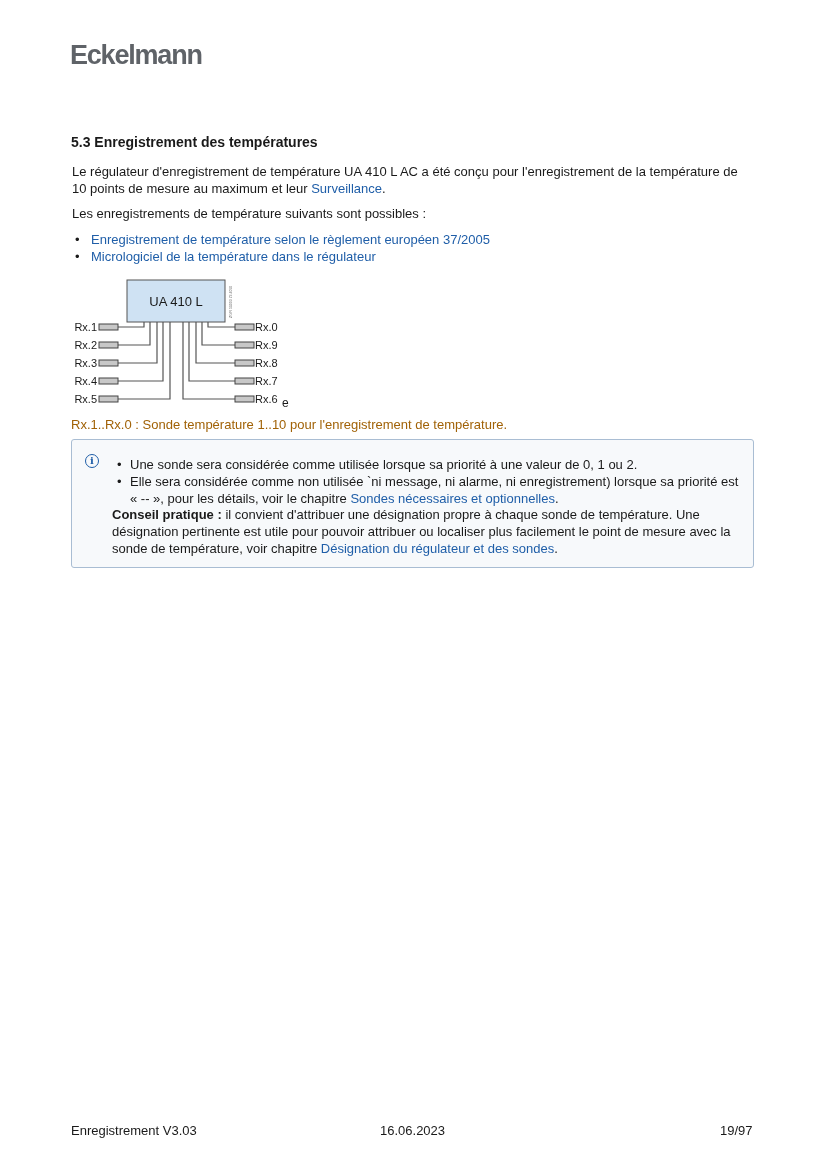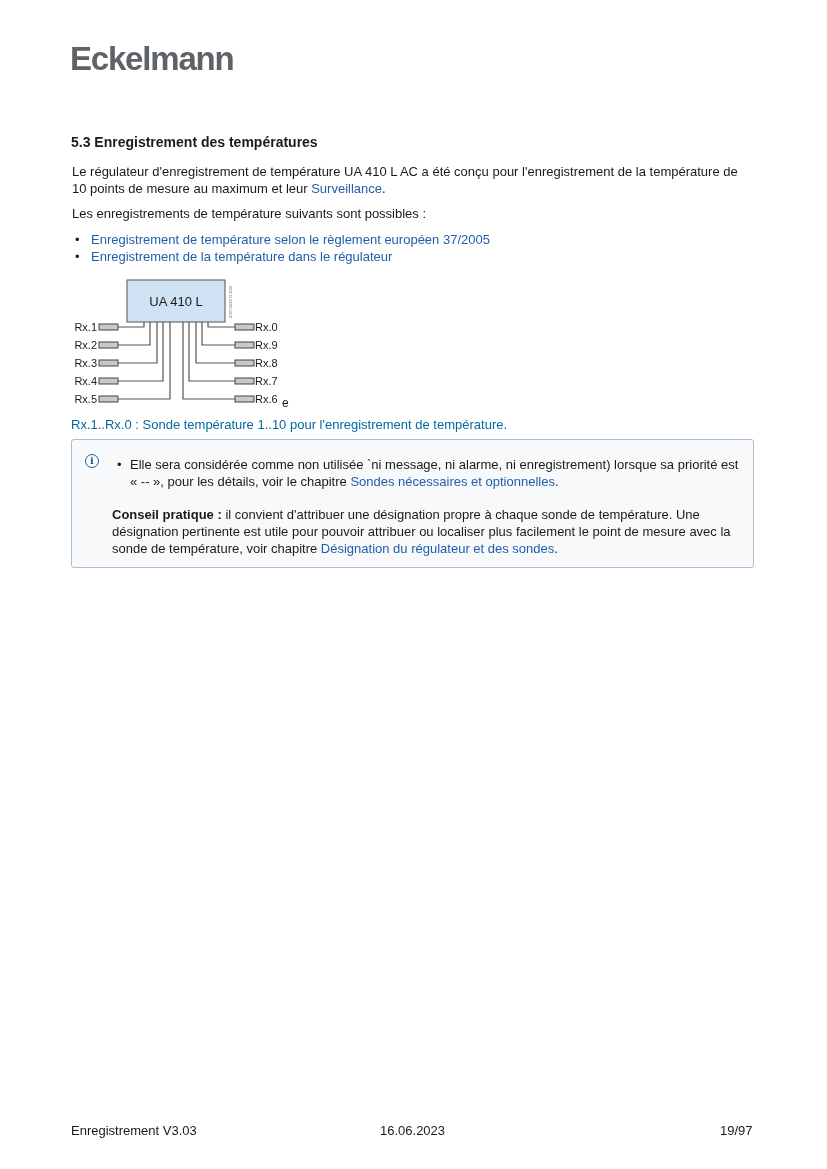--- a/index.html
+++ b/index.html
@@ -1,25 +1,25 @@
 <!DOCTYPE html>
 <html><head>
 <meta charset="utf-8">
 <style>
   html, body { margin:0; padding:0; background:#ffffff; }
   body { width:827px; height:1169px; position:relative; font-family:"Liberation Sans", sans-serif; color:#1a1a1a; overflow:hidden; }
-  .logo { position:absolute; left:70px; top:40px; font-family:"Liberation Sans", sans-serif; font-weight:bold; font-size:33px; color:#5f6368; letter-spacing:-1.2px; }
+  .logo { position:absolute; left:70px; top:40px; font-family:"Liberation Sans", sans-serif; font-weight:bold; font-size:27px; color:#5f6368; letter-spacing:-1.2px; }
   .section-title { position:absolute; left:71px; top:134px; font-size:14px; font-weight:bold; color:#1a1a1a; }
   .para { position:absolute; left:72px; font-size:13px; line-height:17px; color:#1a1a1a; width:680px; }
   .link { color:#1f5ea8; cursor:pointer; }
   .bullets { position:absolute; left:75px; top:231px; margin:0; padding:0; list-style:none; font-size:13px; line-height:17px; }
   .bullets li { position:relative; padding-left:16px; }
   .bullets li::before { content:"•"; position:absolute; left:0; top:0; color:#1a1a1a; }
   .diagram { position:absolute; left:0; top:0; }
-  .caption { position:absolute; left:71px; top:417px; font-size:13px; color:#0369a1; }
+  .caption { position:absolute; left:71px; top:417px; font-size:13px; color:#a16207; }
   .note { position:absolute; left:71px; top:439px; width:683px; height:129px; border:1px solid #a9bdd3; border-radius:3px; background:#f7f9fb; box-sizing:border-box; }
   .info-icon { position:absolute; left:13px; top:14px; width:14px; height:14px; border:1.6px solid #1f5ea8; border-radius:50%; box-sizing:border-box; color:#1f5ea8; font-size:10px; font-weight:bold; text-align:center; line-height:11px; font-family:"DejaVu Serif", serif; }
   .note-list { position:absolute; left:45px; top:16px; margin:0; padding:0; list-style:none; font-size:13px; line-height:17px; width:630px; }
   .note-list li { position:relative; padding-left:13px; }
   .note-list li::before { content:"•"; position:absolute; left:0; top:0; }
   .note-tip { position:absolute; left:40px; top:66px; width:635px; font-size:13px; line-height:17px; }
   .footer { position:absolute; top:1123px; font-size:13px; color:#1a1a1a; }
 </style>
 </head>
 <body>
@@ -27,21 +27,21 @@
 <div class="logo">Eckelmann</div>
 
 <div class="section-title">5.3  Enregistrement des températures</div>
 
 <div class="para" style="top:163px;"><span>Le régulateur d'enregistrement de température UA 410 L AC a été conçu pour l'enregistrement de la température de 10 points de mesure au maximum et leur </span><span class="link">Surveillance</span><span>.</span></div>
 
 <div class="para" style="top:205px;">Les enregistrements de température suivants sont possibles :</div>
 
 <ul class="bullets">
   <li><span class="link">Enregistrement de température selon le règlement européen 37/2005</span></li>
-  <li><span class="link">Enregistrement de la température dans le régulateur</span></li>
+  <li><span class="link">Micrologiciel de la température dans le régulateur</span></li>
 </ul>
 
 <svg class="diagram" width="827" height="420">
   <g id="wires">
       <polyline points="144,322 144,327 118,327" fill="none" stroke="#555555" stroke-width="1.2"></polyline>
       <polyline points="150,322 150,345 118,345" fill="none" stroke="#555555" stroke-width="1.2"></polyline>
       <polyline points="157,322 157,363 118,363" fill="none" stroke="#555555" stroke-width="1.2"></polyline>
       <polyline points="163,322 163,381 118,381" fill="none" stroke="#555555" stroke-width="1.2"></polyline>
       <polyline points="170,322 170,399 118,399" fill="none" stroke="#555555" stroke-width="1.2"></polyline>
       <polyline points="208,322 208,327 235,327" fill="none" stroke="#555555" stroke-width="1.2"></polyline>
@@ -76,20 +76,21 @@
       <text x="255" y="403" text-anchor="start" font-family="Liberation Sans, sans-serif" font-size="11" fill="#1a1a1a">Rx.6</text>
     </g>
   <text x="282" y="407" font-family="Liberation Sans, sans-serif" font-size="12" fill="#1a1a1a">e</text>
 </svg>
 
 <div class="caption">Rx.1..Rx.0 : Sonde température 1..10 pour l'enregistrement de température.</div>
 
 <div class="note">
   <div class="info-icon">i</div>
   <ul class="note-list">
+    <li><span>Une sonde sera considérée comme utilisée lorsque sa priorité à une valeur de 0, 1 ou 2.</span></li>
     <li><span>Elle sera considérée comme non utilisée `ni message, ni alarme, ni enregistrement) lorsque sa priorité est « -- », pour les détails, voir le chapitre </span><span class="link">Sondes nécessaires et optionnelles</span><span>.</span></li>
   </ul>
   <div class="note-tip"><b>Conseil pratique :</b><span> il convient d'attribuer une désignation propre à chaque sonde de température. Une désignation pertinente est utile pour pouvoir attribuer ou localiser plus facilement le point de mesure avec la sonde de température, voir chapitre </span><span class="link">Désignation du régulateur et des sondes</span><span>.</span></div>
 </div>
 
 <div class="footer" style="left:71px;">Enregistrement V3.03</div>
 <div class="footer" style="left:380px;">16.06.2023</div>
 <div class="footer" style="left:720px;">19/97</div>
 
 </body></html>

